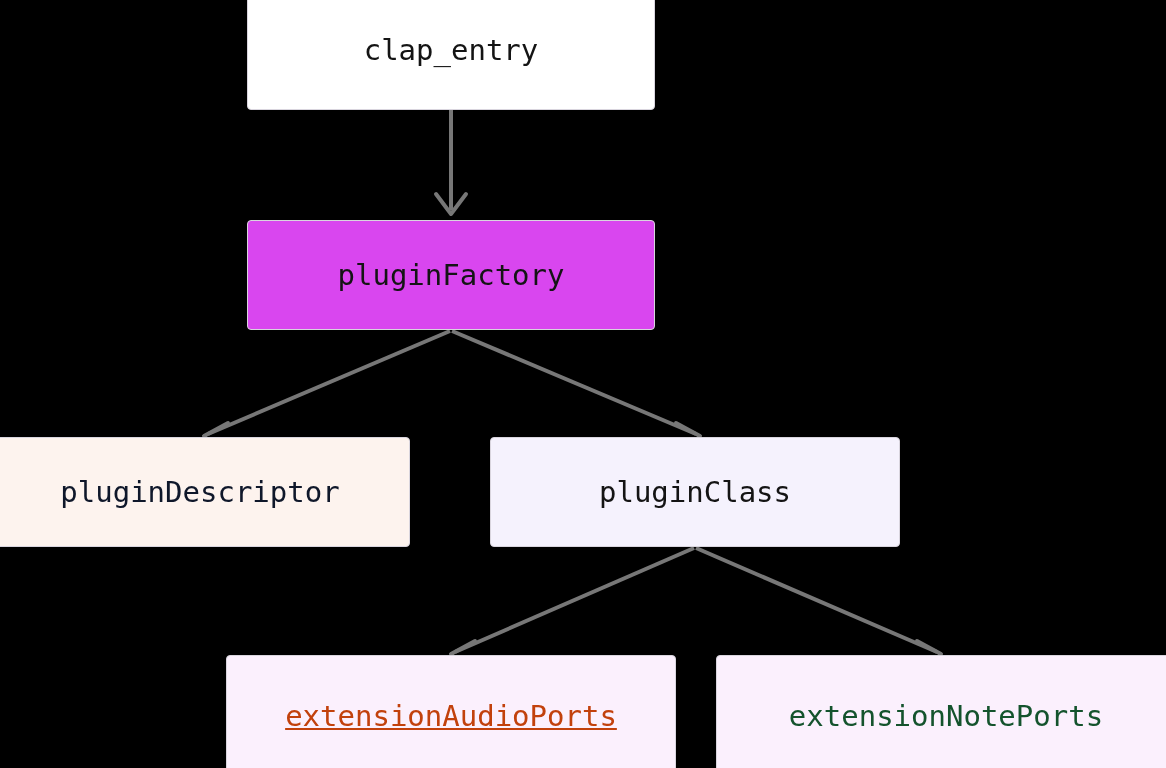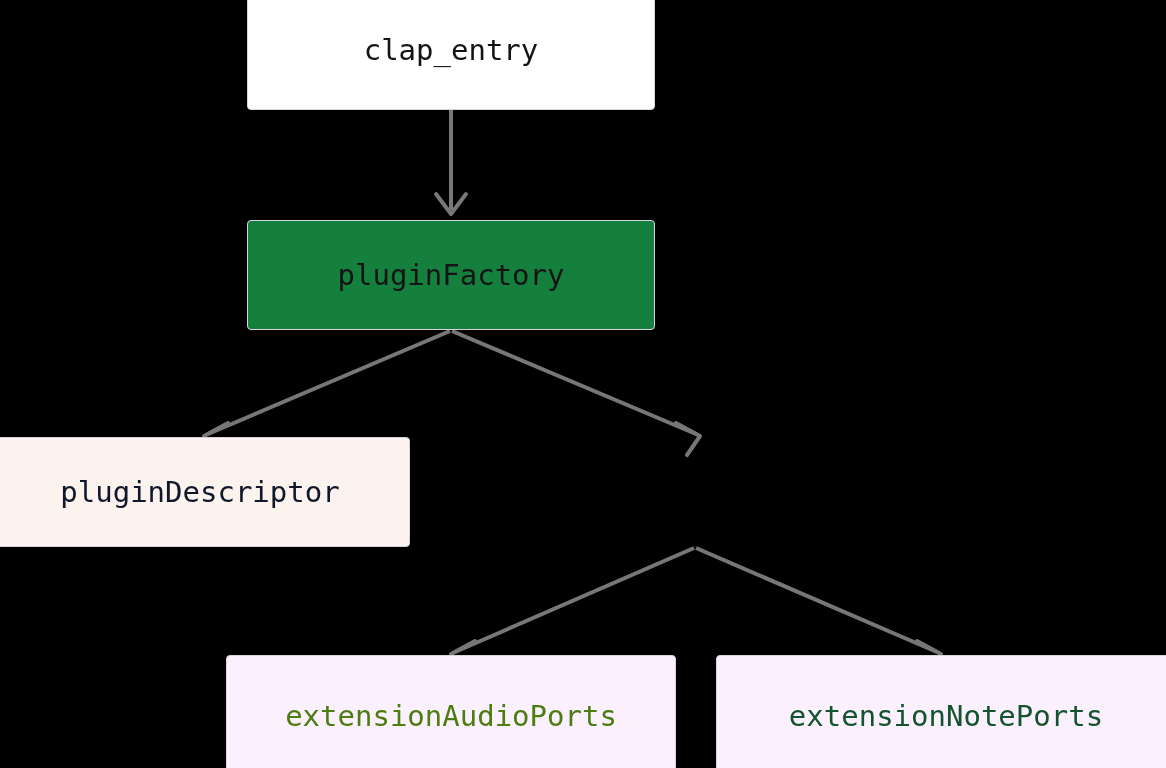--- a/index.html
+++ b/index.html
@@ -96,30 +96,33 @@
     <g>
       <line x1="696" y1="548" x2="937" y2="652" stroke="#777777" stroke-width="4" stroke-linecap="butt"></line>
       <polyline points="917,641 941,654 928,673" fill="none" stroke="#777777" stroke-width="4" stroke-linecap="round" stroke-linejoin="round"></polyline>
     </g>
   </svg>
 
   <div class="node" id="node-clap-entry" style="background: rgb(255, 255, 255); border-color: rgb(217, 213, 222);">
     <span class="node-label" style="color: rgb(20, 20, 20);">clap_entry</span>
   </div>
 
-  <div class="node" id="node-plugin-factory" style="background: #15803d; border-color: rgb(217, 213, 222); text-align: right;">
+  <div class="node" id="node-plugin-factory" style="background: #d946ef; border-color: rgb(217, 213, 222); text-align: right;">
     <span class="node-label" style="color: rgb(20, 20, 20);">pluginFactory</span>
   </div>
 
   <div class="node" id="node-plugin-descriptor" style="background: rgb(253, 243, 238); border-color: rgb(217, 213, 222);">
     <span class="node-label" style="color: #0f172a;">pluginDescriptor</span>
   </div>
 
+  <div class="node" id="node-plugin-class" style="background: rgb(245, 242, 253); border-color: rgb(217, 213, 222);">
+    <span class="node-label" style="color: rgb(20, 20, 20);">pluginClass</span>
+  </div>
 
   <div class="node" id="node-extension-audio-ports" style="background: rgb(251, 240, 253); border-color: rgb(217, 213, 222);">
-    <span class="node-label" style="color: #4d7c0f;">extensionAudioPorts</span>
+    <span class="node-label" style="color: #c2410c; text-decoration: underline;">extensionAudioPorts</span>
   </div>
 
   <div class="node" id="node-extension-note-ports" style="background: rgb(251, 240, 253); border-color: rgb(217, 213, 222);">
     <span class="node-label" style="color: #14532d;">extensionNotePorts</span>
   </div>
 
 </div>
 
 </body></html>

